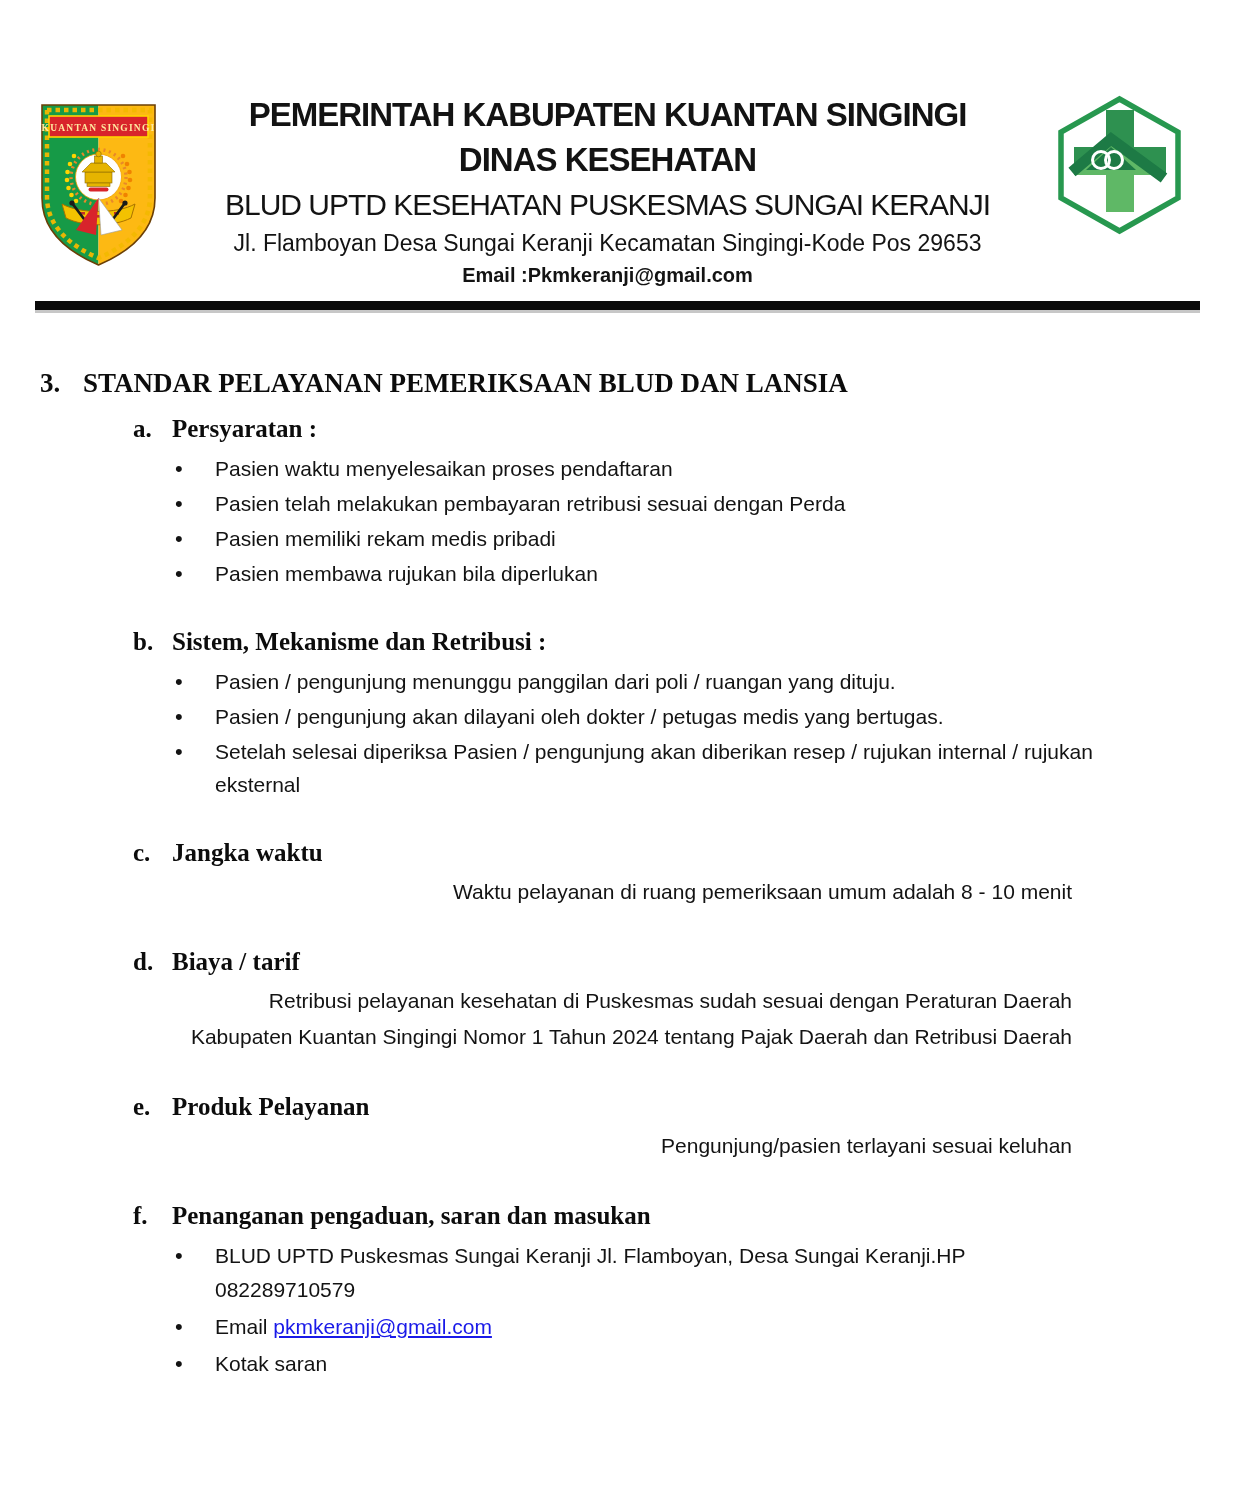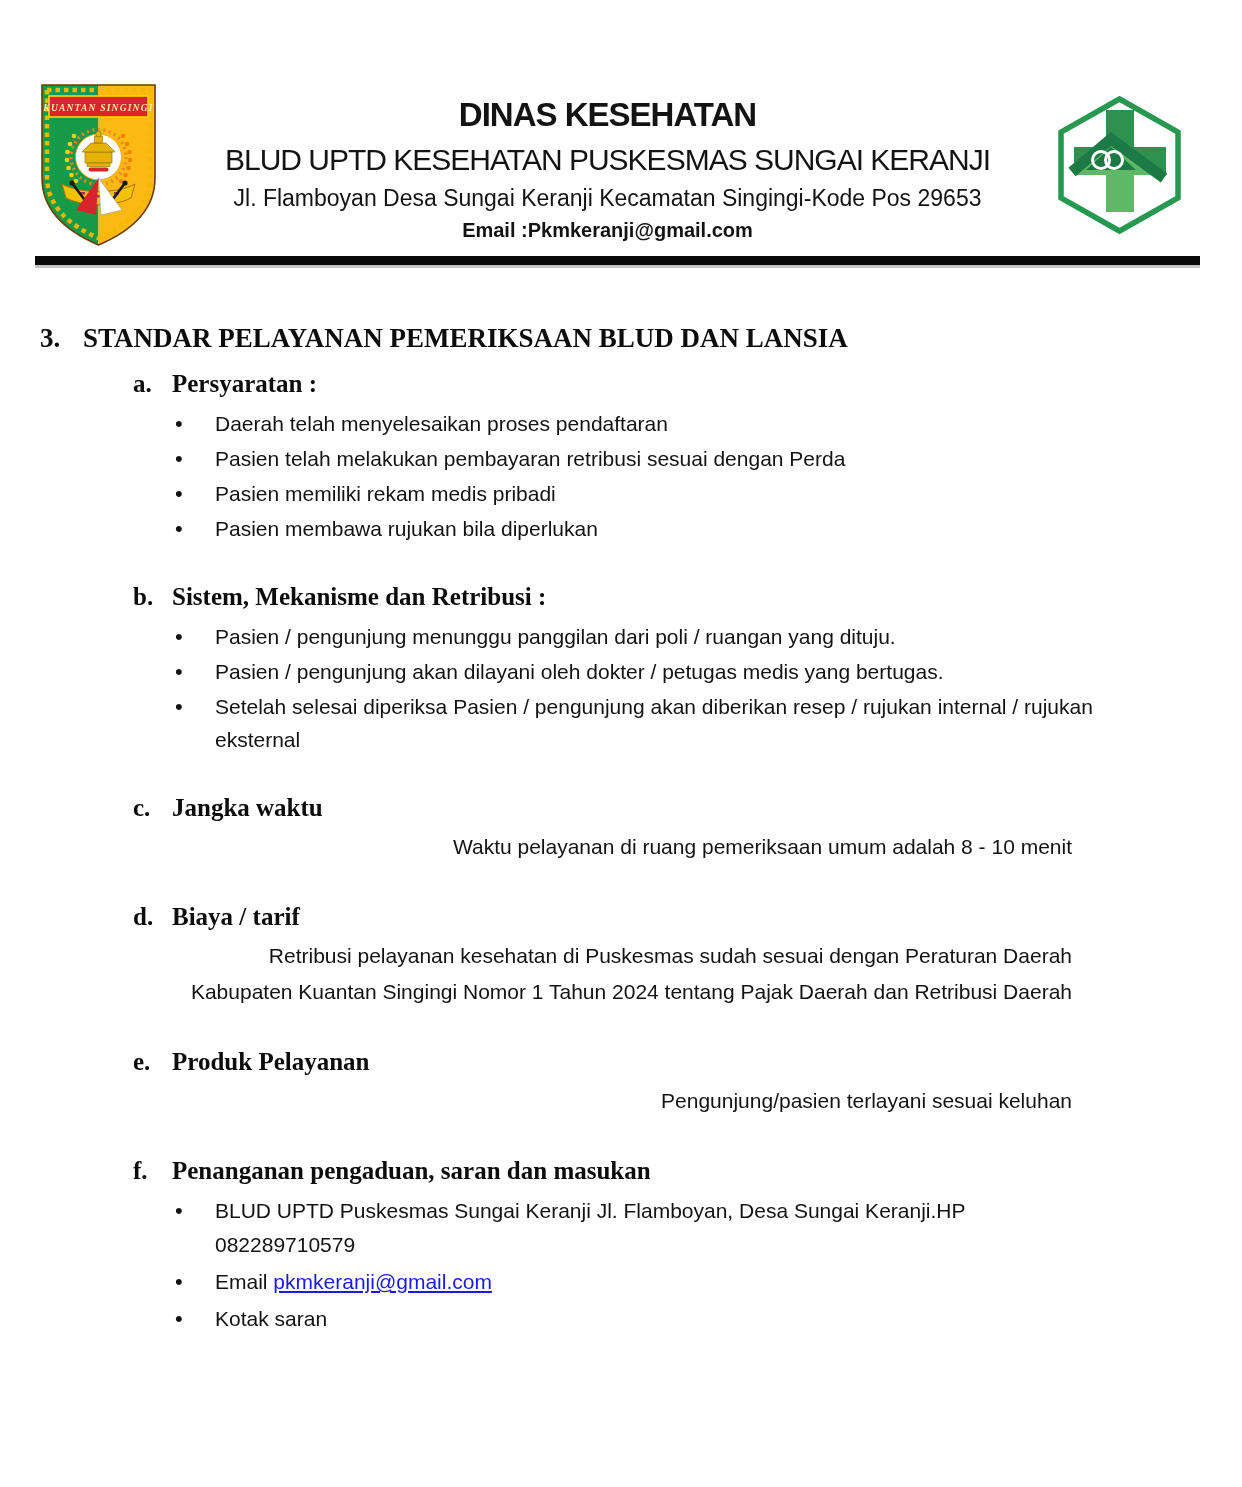--- a/index.html
+++ b/index.html
@@ -7,21 +7,21 @@
     position:relative;
     width:1242px; height:1487px;
     background:#ffffff;
     font-family:"Liberation Sans", sans-serif;
     color:#131313;
     overflow:hidden;
   }
 
   
   .header { position:relative; padding-top:92px; }
-  .crest-box { position:absolute; left:35px; top:80px; width:127px; height:172px;font-style:italic; }
+  .crest-box { position:absolute; left:35px; top:100px; width:127px; height:172px; }
   .pusk-box  { position:absolute; right:55px; top:94px; width:135px; height:142px; }
   .head-text { margin:0 195px 0 168px; text-align:center; }
   .h-line1 { font-size:33px; line-height:45px; font-weight:700; letter-spacing:-1px; white-space:nowrap; }
   .h-line2 { font-size:33px; line-height:46px; font-weight:700; letter-spacing:-1px; }
   .h-line3 { font-size:30px; line-height:44px; font-weight:400; letter-spacing:-1px; white-space:nowrap; }
   .h-addr  { font-size:23px; line-height:33px; font-weight:400; white-space:nowrap; }
   .h-email { font-size:20px; line-height:31px; font-weight:700; }
   .rule {
     margin:10px 42px 0 35px;
     height:9px; background:#0a0a0a;
@@ -141,20 +141,21 @@
         <path d="M54,16 H82 V53 H114 V81 H82 V118 H54 V81 H22 V53 H54 Z" fill="#5fb866"></path>
         <path d="M54,16 H82 V53 H114 V81 H82 V118 H54 V81 H22 V53 H54 Z" fill="#2e9150" clip-path="url(#upperRight)"></path>
         <polygon points="34,76 59,53 84,76" fill="#1d7a45"></polygon>
         <path d="M20,78 L59,45 L112,84" fill="none" stroke="#1d7a45" stroke-width="11" stroke-linejoin="miter"></path>
         <circle cx="49" cy="66" r="8.5" fill="none" stroke="#ffffff" stroke-width="3"></circle>
         <circle cx="62" cy="66" r="8.5" fill="none" stroke="#ffffff" stroke-width="3"></circle>
       </svg>
     </div>
 
     <div class="head-text">
+      <div class="h-line1">PEMERINTAH KABUPATEN KUANTAN SINGINGI</div>
       <div class="h-line2">DINAS KESEHATAN</div>
       <div class="h-line3">BLUD UPTD KESEHATAN PUSKESMAS SUNGAI KERANJI</div>
       <div class="h-addr">Jl. Flamboyan Desa Sungai Keranji Kecamatan Singingi-Kode Pos 29653</div>
       <div class="h-email">Email :Pkmkeranji@gmail.com</div>
     </div>
   </div>
 
   <div class="rule"></div>
 
   <div class="content">
@@ -165,21 +166,21 @@
     </div>
 
     <div class="section first">
       <div class="sec-head">
         <span class="sec-letter">a.</span>
         <span>Persyaratan :</span>
       </div>
       <ul class="bullets">
         <li>
             <span class="dot"></span>
-            <span class="li-text">Daerah telah menyelesaikan proses pendaftaran</span>
+            <span class="li-text">Pasien waktu menyelesaikan proses pendaftaran</span>
           </li>
         <li>
             <span class="dot"></span>
             <span class="li-text">Pasien telah melakukan pembayaran retribusi sesuai dengan Perda</span>
           </li>
         <li>
             <span class="dot"></span>
             <span class="li-text">Pasien memiliki rekam medis pribadi</span>
           </li>
         <li>

